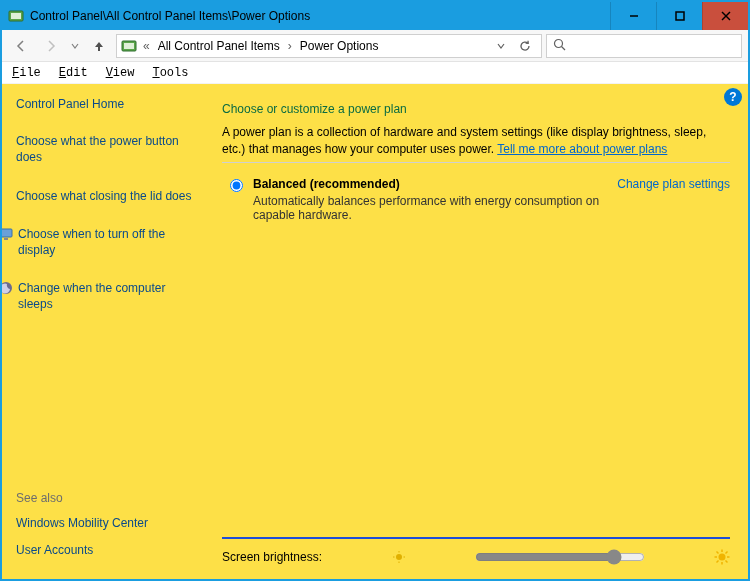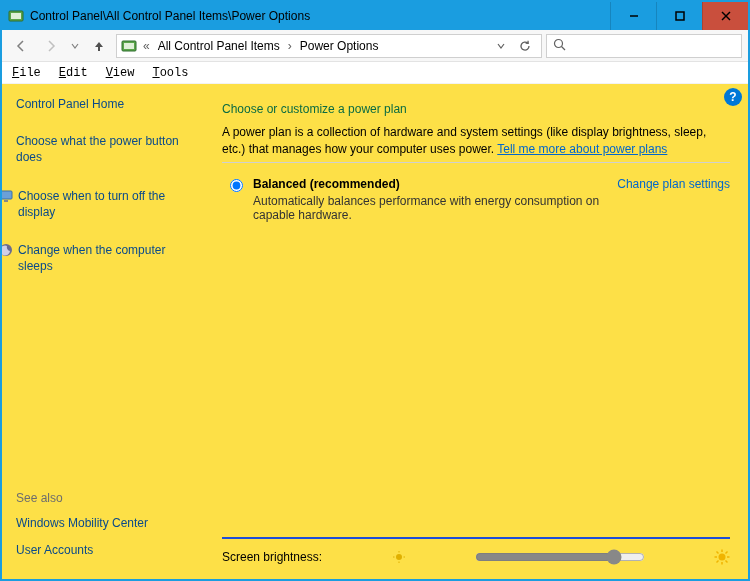--- a/index.html
+++ b/index.html
@@ -157,20 +157,23 @@
 
   <div class="main">
     <div class="sidebar sidebar-border">
       <div class="section-top">
         <a>Control Panel Home</a>
         <div style="height:10px;"></div>
         <div class="sidelink">
             <a>Choose what the power button does</a>
           </div>
         <div class="sidelink">
+            <a>Choose what closing the lid does</a>
+          </div>
+        <div class="sidelink">
           <span class="icon">
             <svg width="16" height="16">
                 <rect x="2" y="3" width="12" height="8" rx="1" fill="#6aa0d8" stroke="#3a70a8"></rect>
                 <rect x="6" y="12" width="4" height="2" fill="#888"></rect>
               </svg>
           </span>
           <a>Choose when to turn off the display</a>
         </div>
         <div class="sidelink">
           <span class="icon">

